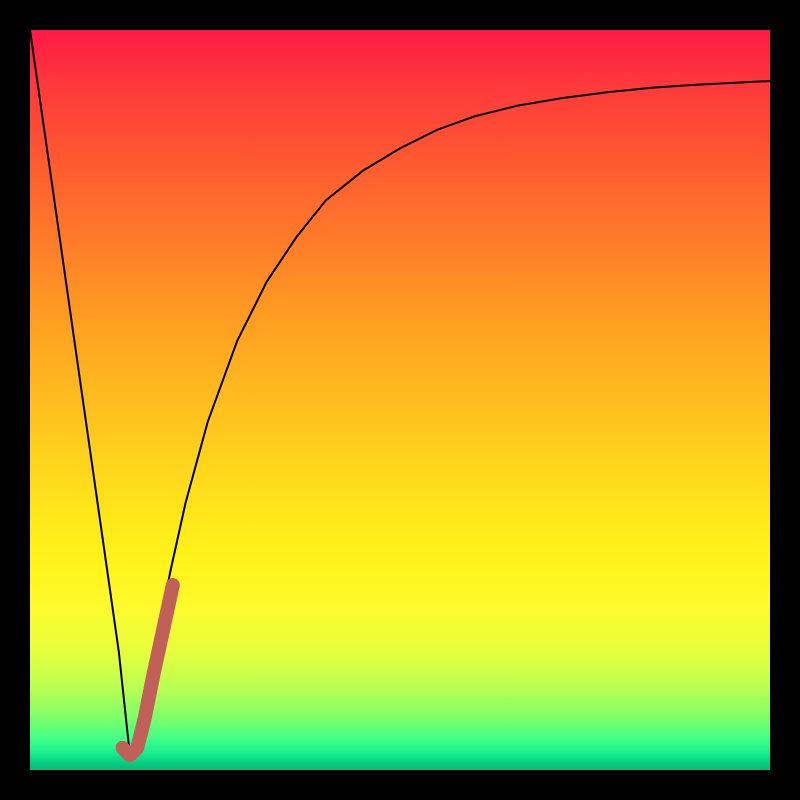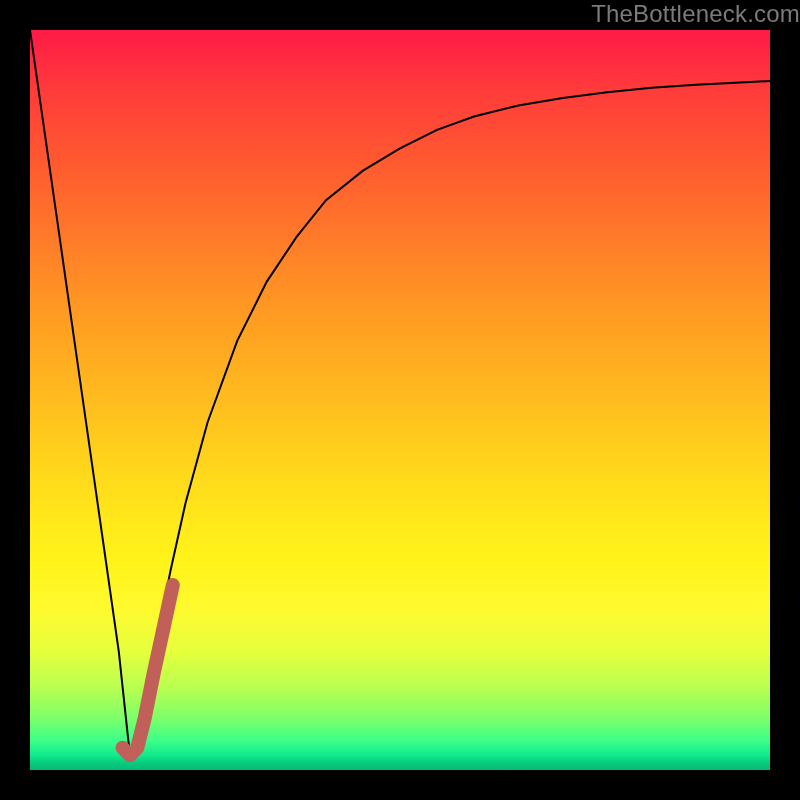--- a/index.html
+++ b/index.html
@@ -65,21 +65,20 @@
     font-size: 24px;
     font-weight: 400;
     letter-spacing: 0.2px;
     user-select: text;
   }
 </style>
 </head>
 <body>
 
 <div class="frame">
-  <div class="watermark">TheBottleneck.com</div>
 
   <div class="plot">
     <div class="gradient"></div>
     <svg class="curve-svg" viewBox="0 0 740 740" preserveAspectRatio="none">
       <path fill="none" stroke="#000000" stroke-width="2" d="M0.00 0.00 L14.80 103.60 L29.60 207.20 L44.40 310.80 L59.20 414.40 L74.00 518.00 L88.80 621.60 L99.90 725.20 L111.00 688.20 L125.80 614.20 L140.60 540.20 L155.40 473.60 L177.60 392.20 L207.20 310.80 L236.80 251.60 L266.40 207.20 L296.00 170.20 L333.00 140.60 L370.00 118.40 L407.00 99.90 L444.00 86.58 L488.40 75.48 L532.80 68.08 L577.20 62.16 L621.60 57.72 L666.00 54.76 L710.40 52.54 L740.00 51.06"></path>
       <path fill="none" stroke="#c06058" stroke-width="14" stroke-linecap="round" stroke-linejoin="round" d="M92.50 717.80 L99.90 725.20 L107.30 717.80 L114.70 688.20 L123.58 643.80 L133.20 599.40 L142.82 555.00"></path>
     </svg>
   </div>
 </div>
 

